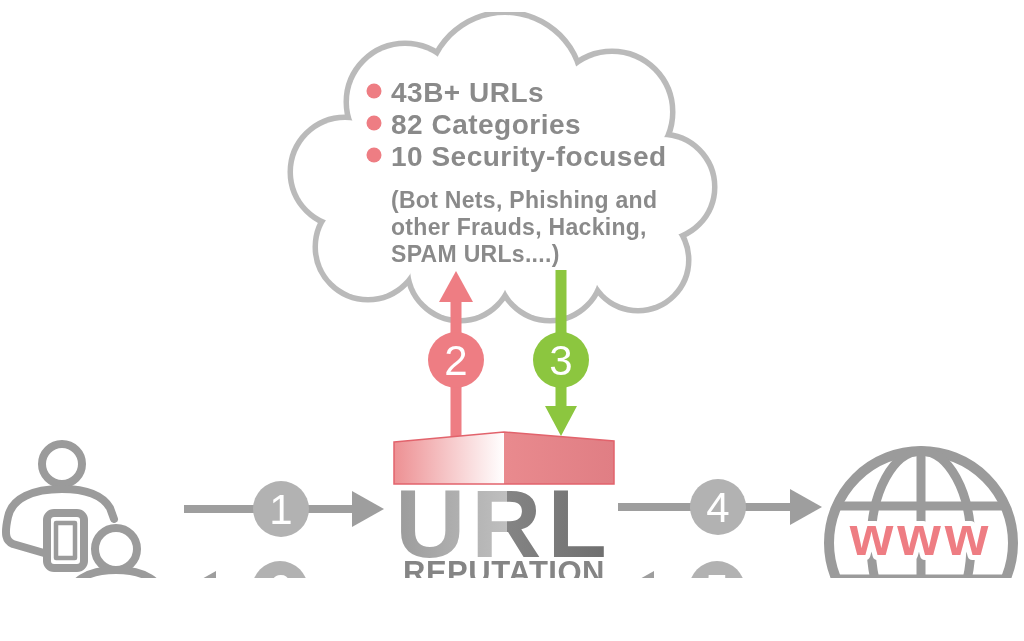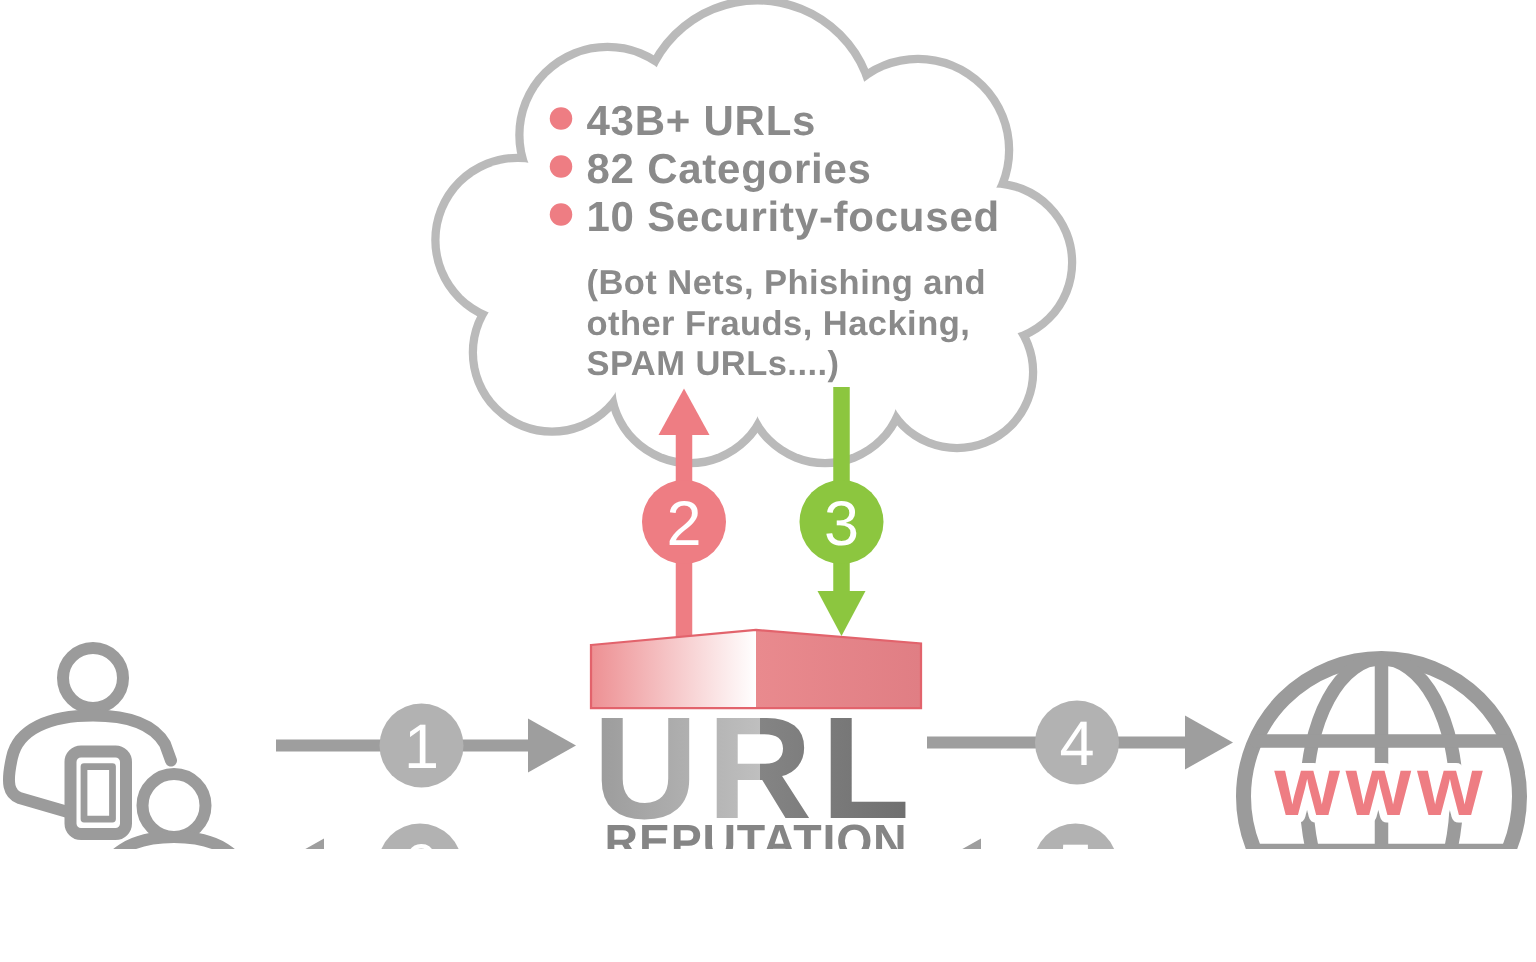--- a/index.html
+++ b/index.html
@@ -1,16 +1,16 @@
 <!DOCTYPE html>
 <html><head>
 <meta charset="utf-8">
 <style>
   html,body{margin:0;padding:0;background:#ffffff;}
-  .stage{position:relative;width:1024px;height:566px;background:#ffffff;overflow:hidden;}
+  .stage{position:relative;width:1024px;height:566px;background:#ffffff;overflow:hidden;margin-top:12px;}
   svg{display:block;}
   text{font-family:"Liberation Sans", sans-serif;}
   .cloud-text{font-weight:700;}
   .bullet-line{font-size:28px;letter-spacing:0.5px;}
   .note-line{font-size:23px;letter-spacing:0.3px;}
   .step-num{fill:#ffffff;font-size:42px;font-weight:400;}
   .shield-title{font-size:97px;font-weight:700;letter-spacing:6px;}
   .shield-sub{font-size:31px;font-weight:700;letter-spacing:0.5px;}
   .www-label{font-size:56px;font-weight:700;letter-spacing:4px;paint-order:stroke;stroke-linejoin:round;}
 </style>

